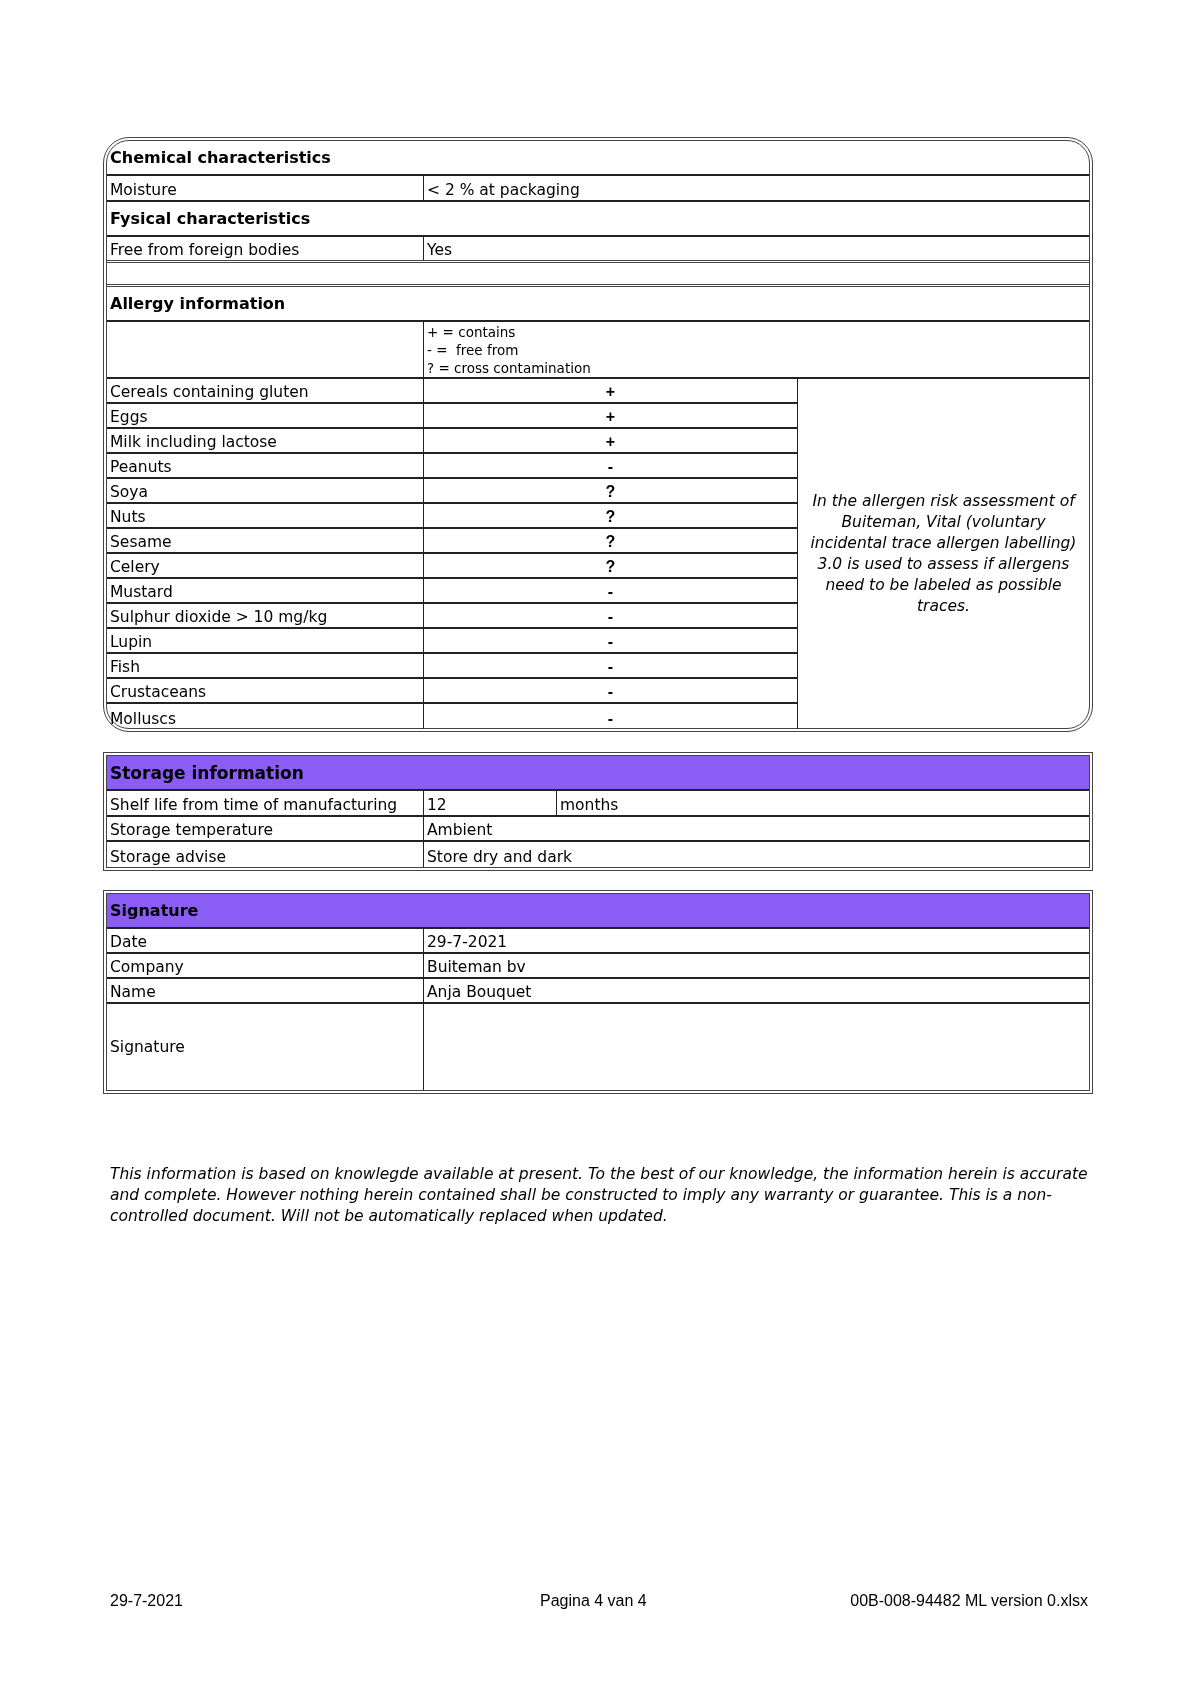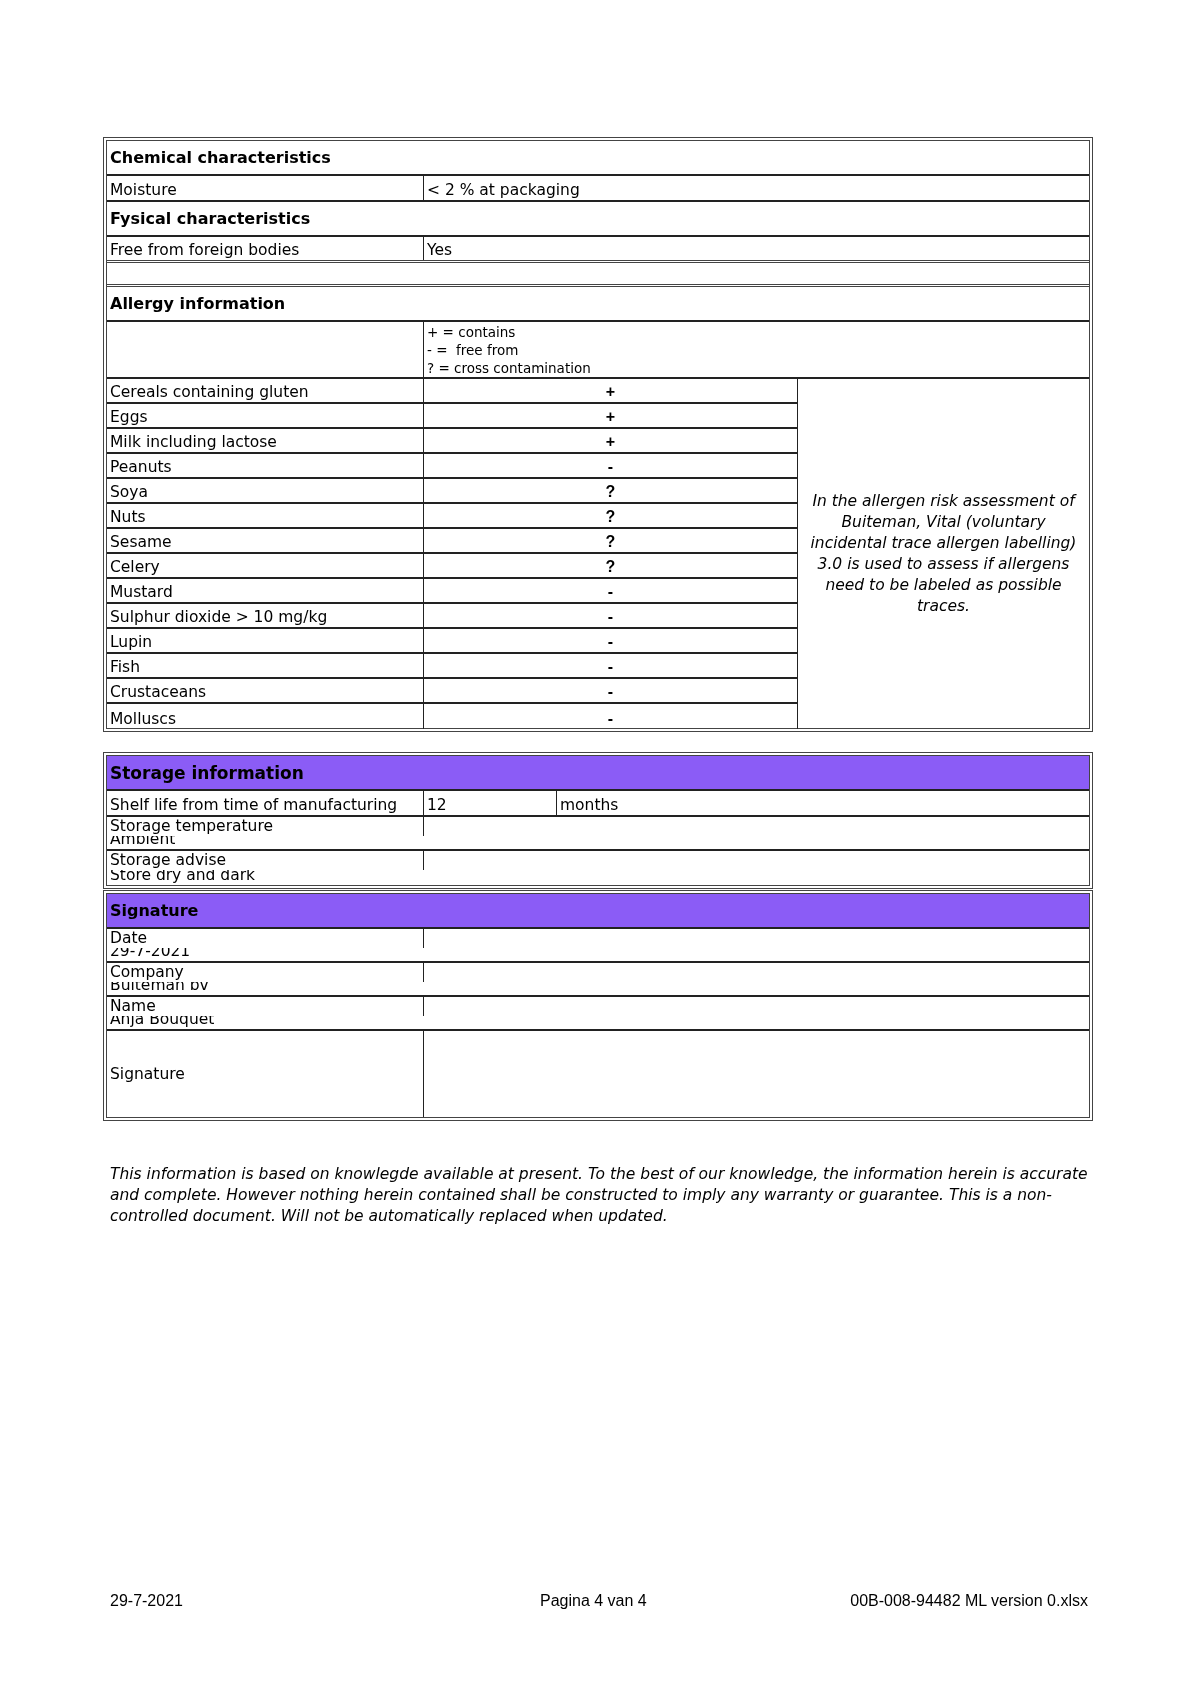--- a/index.html
+++ b/index.html
@@ -6,24 +6,24 @@
   body { width: 1191px; height: 1684px; position: relative; font-family: "DejaVu Sans", sans-serif; color: #000; overflow: hidden; }
   .tbl { position: absolute; left: 103px; width: 990px; border: 4px double #444; box-sizing: border-box; }
   .row { display: flex; border-bottom: 2px solid #222; box-sizing: border-box; }
   .row:last-child { border-bottom: none; }
   .cell { box-sizing: border-box; padding: 0 3px; font-size: 15.5px; display: flex; align-items: flex-end; padding-bottom: 1px; white-space: nowrap; overflow: hidden; }
   .c1 { width: 317px; border-right: 1.5px solid #222; }
   .c2 { flex: 1; }
   .hdr { font-weight: bold; font-size: 16px; align-items: center; padding-bottom: 0; }
   .gray { background: #8b5cf6; }
   
-  #tbl-main { top: 137px; height: 595px; }
+  #tbl-main { top: 137px; height: 595px; border-radius: 26px; }
   .h35 { height: 35px; }
   .h27 { height: 26px; }
-  .h25 { height: 34px; flex-direction: column; }
+  .h25 { height: 25px; }
   .legend { flex-direction: column; align-items: flex-start; justify-content: center; font-size: 13.5px; line-height: 18px; padding-top: 1px; }
   .allergen-block { display: flex; }
   .allergen-list { width: 691px; border-right: 1.5px solid #222; box-sizing: border-box; text-align: right; }
   .allergen-row { display: flex; height: 25px; border-bottom: 2px solid #222; box-sizing: border-box; }
   .allergen-row:last-child { border-bottom: none; }
   .allergen-row .cell.c2 { justify-content: center; font-weight: bold; font-family: "Liberation Sans", sans-serif; font-size: 16px; }
   .note { flex: 1; display: flex; align-items: center; justify-content: center; text-align: center; font-style: italic; font-size: 15.5px; line-height: 21px; padding: 0 8px; }
   .c-mid { width: 133px; border-right: 1.5px solid #222; }
   #tbl-storage { top: 752px; }
   #tbl-signature { top: 890px; }

